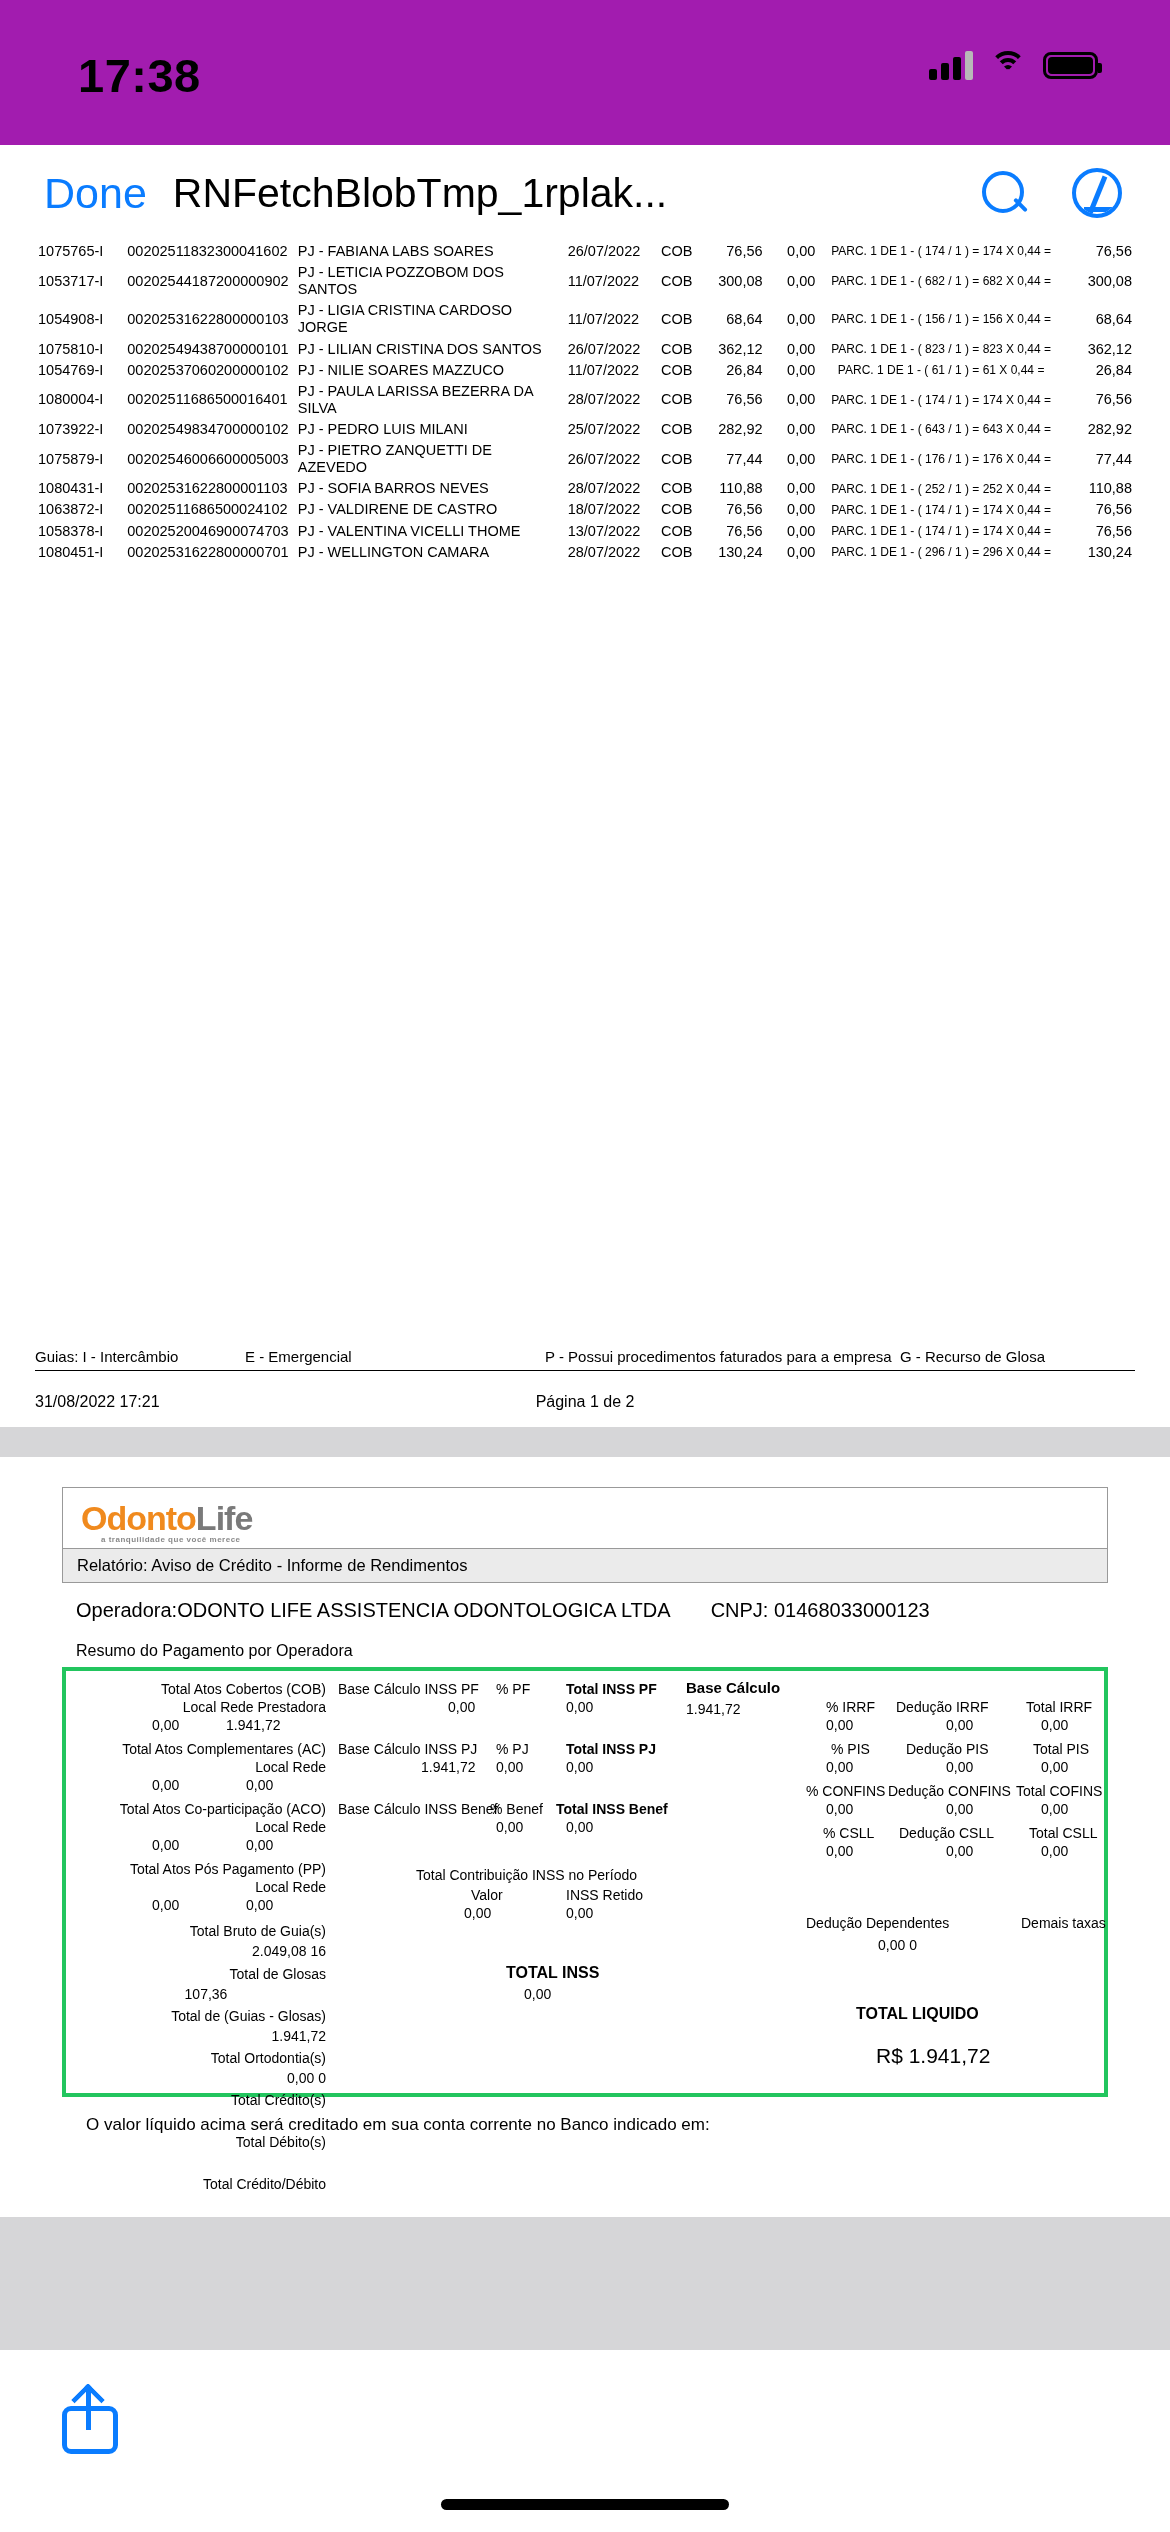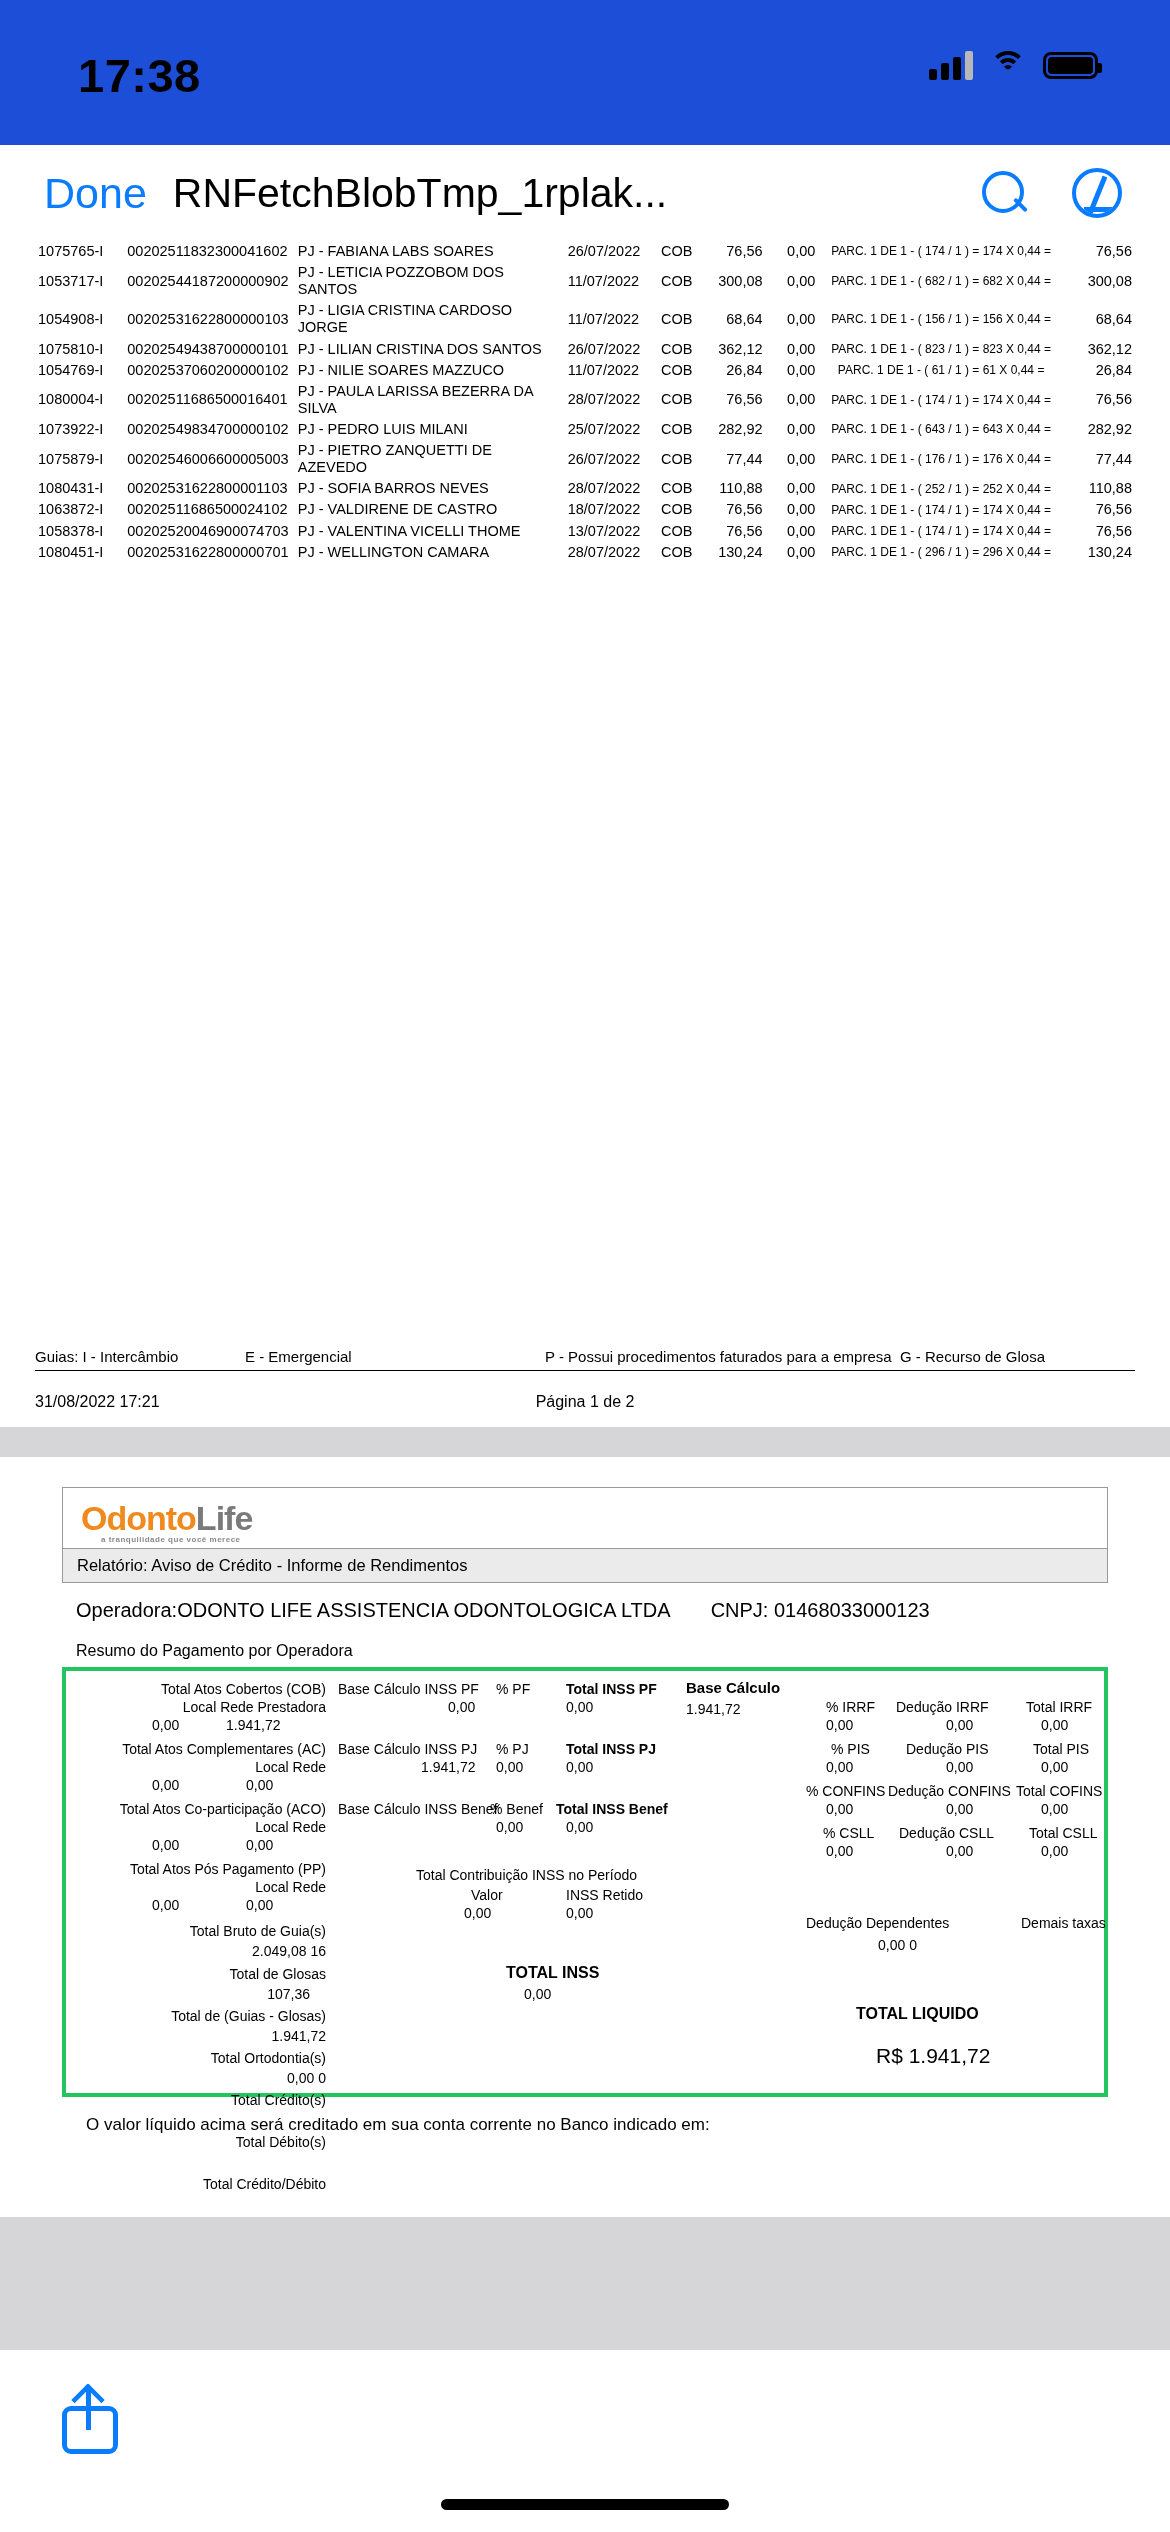--- a/index.html
+++ b/index.html
@@ -9,21 +9,21 @@
     background: #ffffff;
     font-family: "Liberation Sans", sans-serif;
     overflow: hidden;
   }
   body { position: relative; }
 
   
   .statusbar {
     height: 145px;
     position: relative;
-    background: #1d4ed8;
+    background: #a21caf;
   }
   .status-time {
     position: absolute;
     left: 78px;
     top: 48px;
     font-size: 47px;
     font-weight: 600;
     color: #000;
     letter-spacing: 0.5px;
   }
@@ -509,21 +509,21 @@
         <div class="abs" style="left:180px; top:166px;">0,00</div>
 
         <div class="abs" style="left:20px; top:190px; width:240px; text-align:right;">Total Atos Pós Pagamento (PP)</div>
         <div class="abs" style="left:20px; top:208px; width:240px; text-align:right;">Local              Rede</div>
         <div class="abs" style="left:86px; top:226px;">0,00</div>
         <div class="abs" style="left:180px; top:226px;">0,00</div>
 
         <div class="abs" style="left:20px; top:252px; width:240px; text-align:right;">Total Bruto de Guia(s)</div>
         <div class="abs" style="left:20px; top:272px; width:240px; text-align:right;">2.049,08  16</div>
         <div class="abs" style="left:20px; top:295px; width:240px; text-align:right;">Total de Glosas</div>
-        <div class="abs" style="left:4px; top:315px; width:240px; text-align:right;">107,36</div>
+        <div class="abs" style="left:20px; top:315px; width:240px; text-align:center;">107,36</div>
         <div class="abs" style="left:20px; top:337px; width:240px; text-align:right;">Total de (Guias - Glosas)</div>
         <div class="abs" style="left:20px; top:357px; width:240px; text-align:right;">1.941,72</div>
         <div class="abs" style="left:20px; top:379px; width:240px; text-align:right;">Total Ortodontia(s)</div>
         <div class="abs" style="left:20px; top:399px; width:240px; text-align:right;">0,00  0</div>
         <div class="abs" style="left:20px; top:421px; width:240px; text-align:right;">Total Crédito(s)</div>
         <div class="abs" style="left:20px; top:463px; width:240px; text-align:right;">Total Débito(s)</div>
         <div class="abs" style="left:20px; top:505px; width:240px; text-align:right;">Total Crédito/Débito</div>
 
         <div class="abs" style="left:272px; top:10px;">Base Cálculo INSS PF</div>
         <div class="abs" style="left:430px; top:10px;">% PF</div>

